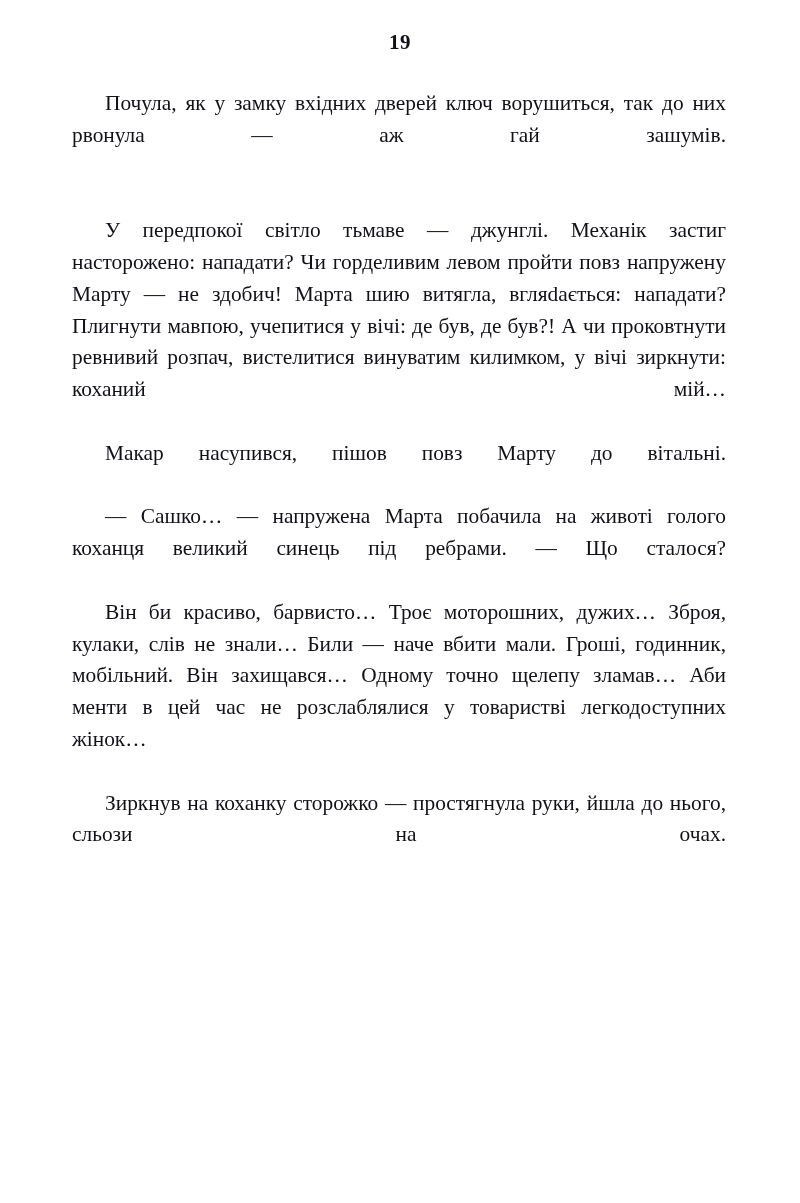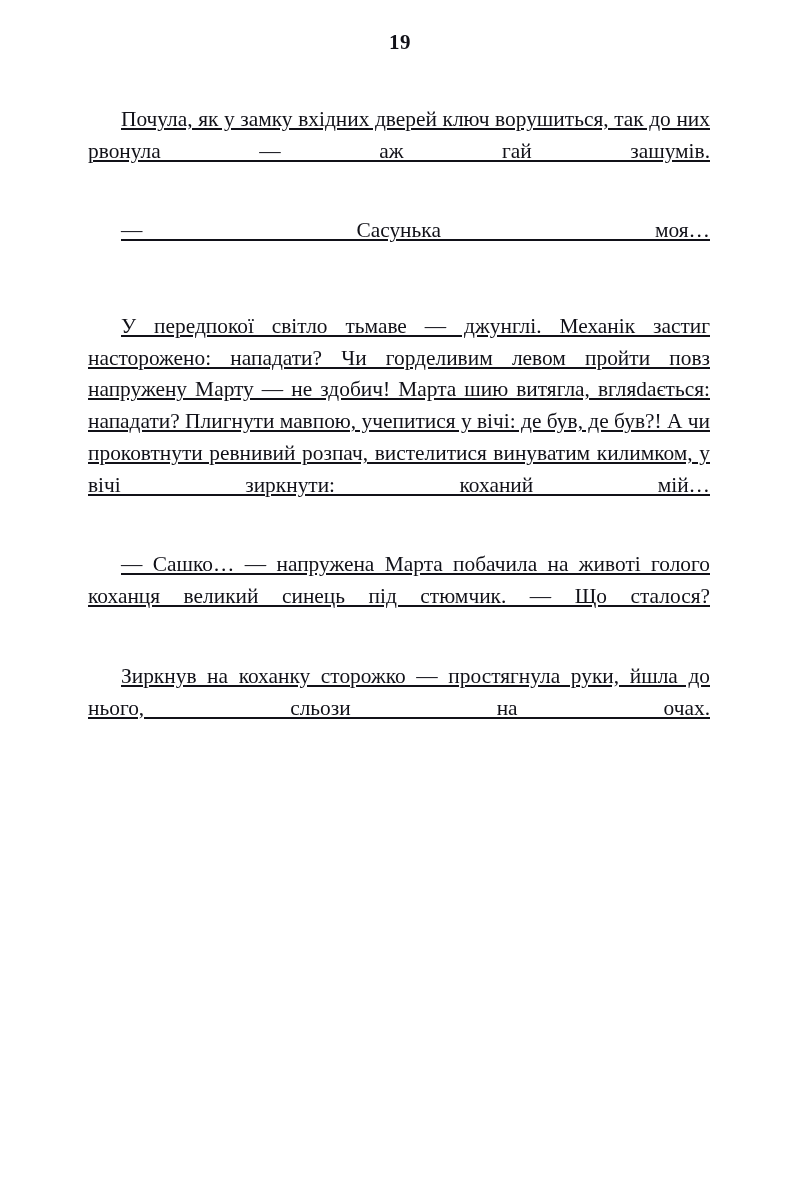--- a/index.html
+++ b/index.html
@@ -37,29 +37,28 @@
 
   
   .textblock {
     position: absolute;
     top: 88px;
     left: 72px;
     width: 654px;       
   }
 
   .para {
-    margin: 16px;
+    margin: 0;
     font-size: 21.4px;
     line-height: 31.8px;
     text-align: justify;
     text-justify: inter-word;
     text-indent: 33px;
     hyphens: manual;
     word-spacing: 0px;
-    text-decoration: underline;
   }
 
   
   .para.gap-before {
     margin-top: 31.8px;
   }
 
   
   .para::after {
     content: "";
@@ -74,20 +73,21 @@
 </style>
 </head>
 <body>
 
 <div class="page">
 
   <div class="folio">19</div>
 
   <div class="textblock">
     <p class="para">Почула, як у замку вхідних дверей ключ ворушиться, так до них рвонула — аж гай зашумів.</p>
-    <p class="para dialogue">— Сасунька моя…</p>
     <p class="para gap-before">У передпокої світло тьмаве — джунглі. Механік застиг насторожено: нападати? Чи горделивим левом пройти повз напружену Марту — не здобич! Марта шию витягла, вгля­dається: нападати? Плигнути мавпою, учепитися у вічі: де був, де був?! А чи проковтнути ревнивий розпач, вистели­тися винуватим килимком, у вічі зиркнути: коханий мій…</p>
-    <p class="para dialogue">— Сашко… — напружена Марта побачила на животі голого коханця великий синець під стюмчик. — Що сталося?</p>
+    <p class="para">Макар насупився, пішов повз Марту до вітальні.</p>
+    <p class="para dialogue">— Сашко… — напружена Марта побачила на животі голого коханця великий синець під ребрами. — Що сталося?</p>
+    <p class="para">Він би красиво, барвисто… Троє моторошних, дужих… Зброя, кулаки, слів не знали… Били — наче вбити мали. Гроші, годинник, мобільний. Він захищався… Одному точ­но щелепу зламав… Аби менти в цей час не розслабляли­ся у товаристві легкодоступних жінок…</p>
     <p class="para">Зиркнув на коханку сторожко — простягнула руки, йшла до нього, сльози на очах.</p>
 
   </div>
 
 </div>
 
 </body></html>

